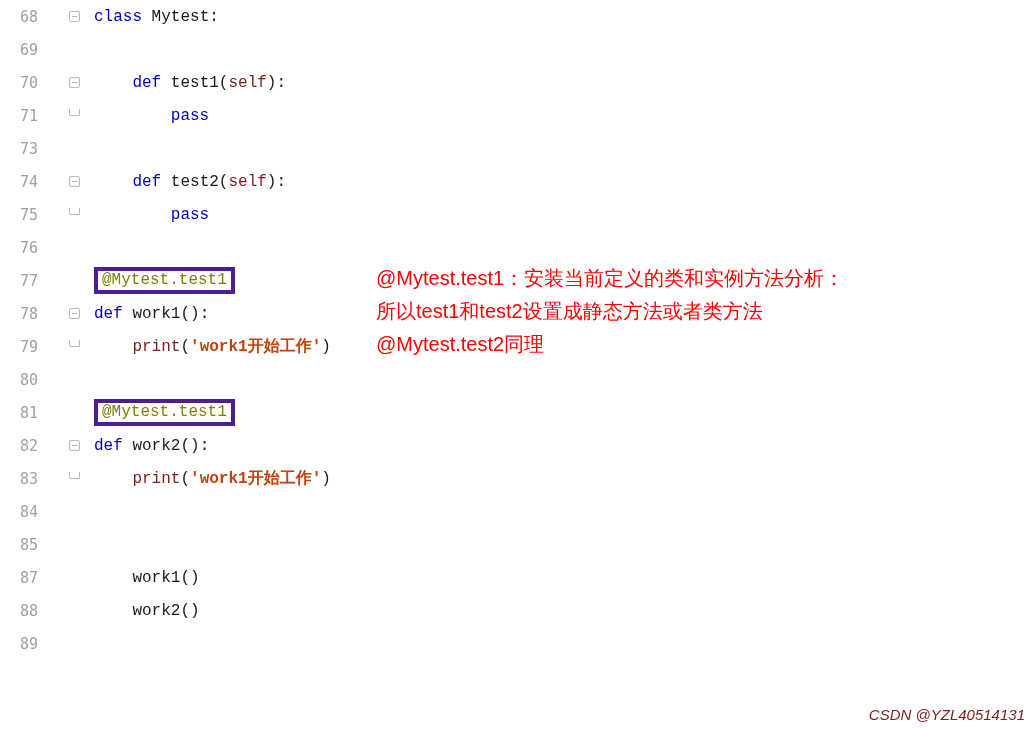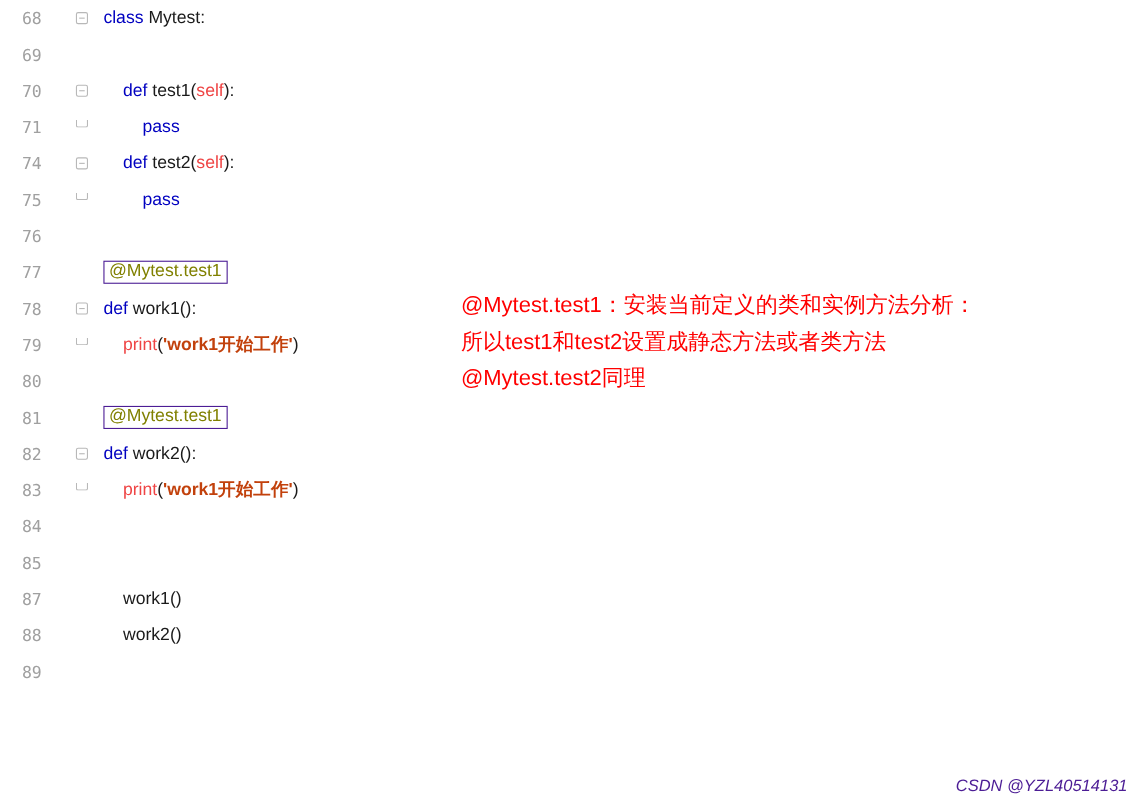--- a/index.html
+++ b/index.html
@@ -72,52 +72,52 @@
     position: absolute;
     left: 0; right: 0; top: 0;
     height: 6px;
     border: 1px solid #b8b8b8;
     border-top: none;
     border-radius: 0 0 2px 2px;
   }
   .code {
     padding-left: 8px;
     white-space: pre;
-    font-family: Liberation Sans, sans-serif;
+    font-family: Liberation Mono, monospace;
     position: relative;
   }
   .kw { color: #0000c0; }
-  .builtin { color: #ef4444; }
+  .builtin { color: #7f1d1d; }
   .str { color: #c2410c; font-weight: bold; }
   .decorator { color: #808000; }
   .plain { color: #1a1a1a; }
 
   .red-box {
-    border: 1px solid #4c1d95;
+    border: 4px solid #4c1d95;
     padding: 0 4px 1px 4px;
     display: inline-block;
     text-align: right;
   }
 
   .annotation {
     position: absolute;
-    left: 419px;
+    left: 376px;
     top: 262px;
     width: 560px;
     font-family: "Microsoft YaHei", sans-serif;
     font-size: 20px;
     color: #ff0000;
     line-height: 33px;
   }
 
   .watermark {
     position: absolute;
     right: 8px;
     bottom: 6px;
-    color: #4c1d95;
+    color: #7f1d1d;
     font-family: sans-serif;
     font-size: 15px;
     font-style: italic;
   }
 </style>
 </head>
 <body>
 
 <div class="editor">
 
@@ -149,20 +149,26 @@
   <div class="line">
     <div class="gutter-num">71</div>
     <div class="gutter-run"></div>
     <div class="fold-col">
         <div class="fold-icon-close"></div>
       </div>
     <div class="code">        <span class="kw">pass</span></div>
   </div>
 
 
+  <div class="line">
+    <div class="gutter-num">73</div>
+    <div class="gutter-run"></div>
+      <div class="fold-col"></div>
+      <div class="code"></div>
+  </div>
 
   <div class="line">
     <div class="gutter-num">74</div>
     <div class="gutter-run"></div>
     <div class="fold-col">
         <div class="fold-icon"></div>
       </div>
     <div class="code">    <span class="kw">def</span><span class="plain"> test2(</span><span class="builtin">self</span><span class="plain">):</span></div>
   </div>
 

